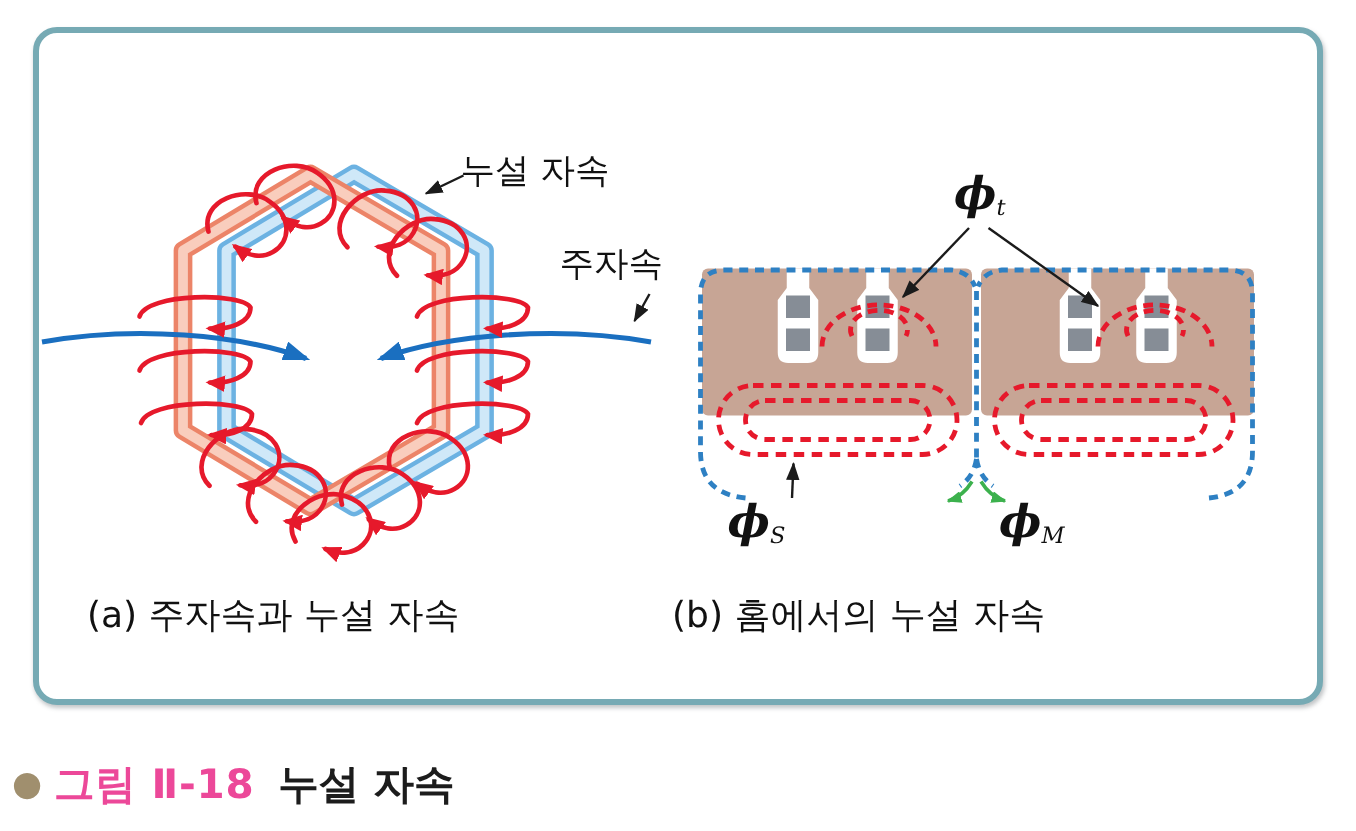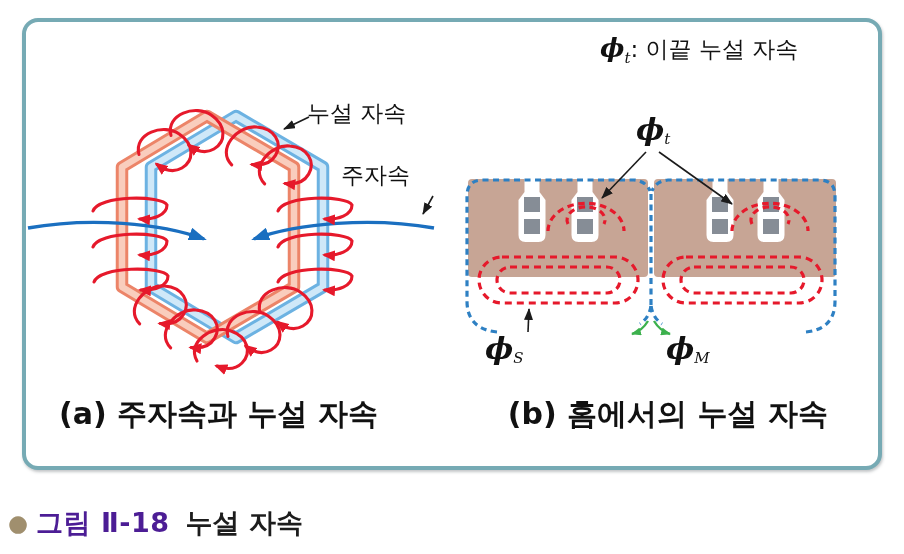--- a/index.html
+++ b/index.html
@@ -10,24 +10,24 @@
   svg.art{position:absolute;left:0;top:0;width:904px;height:554px;z-index:2;}
   .ovl{position:absolute;z-index:3;color:#111;}
   .legend{left:600px;top:30px;font-size:23px;line-height:37px;white-space:nowrap;}
   .phi{font-family:"DejaVu Serif","Liberation Serif",serif;font-style:italic;font-weight:600;
     font-size:26px;}
   .phi.big{font-size:30px;}
   sub.phisub{font-family:"DejaVu Serif","Liberation Serif",serif;font-style:italic;
     font-size:15px;line-height:0;}
   .phi-label{white-space:nowrap;}
   .fig-label{font-size:23px;white-space:nowrap;color:#111;}
-  .subcap{font-size:30px;font-weight:700;text-align:right;color:#111;white-space:nowrap;}
+  .subcap{font-size:24px;font-weight:400;text-align:left;color:#111;white-space:nowrap;}
   .caption{left:8px;top:505px;display:flex;align-items:center;white-space:nowrap;}
   .cap-bullet{color:#a08f6e;font-size:23px;margin-right:8px;line-height:1;}
-  .cap-no{color:#4c1d95;font-weight:bold;font-size:27px;letter-spacing:.5px;}
+  .cap-no{color:#ec4899;font-weight:bold;font-size:27px;letter-spacing:.5px;}
   .cap-title{color:#1c1c1c;font-weight:bold;font-size:27px;margin-left:16px;}
 </style>
 </head>
 <body>
 
 <div class="panel"></div>
 
 <svg class="art" viewBox="0 0 904 554">
   <defs>
     <marker id="mRed" markerUnits="userSpaceOnUse" markerWidth="13" markerHeight="11" refX="10" refY="5.5" orient="auto">
@@ -139,27 +139,24 @@
 
     <g stroke="#1b1b1b" stroke-width="1.6" fill="none">
       <path d="M646,152 L602,198" marker-end="url(#mBlack)"></path>
       <path d="M659,152 L732,204" marker-end="url(#mBlack)"></path>
       <path d="M528,332 L529,309" marker-end="url(#mBlack)"></path>
     </g>
   </g>
 </svg>
 
 <div class="ovl legend">
-  <div>
-    <span class="phi">ϕ</span><sub class="phisub">t</sub><span>: 이끝 누설 자속</span>
-  </div>
 </div>
 
 <div class="ovl fig-label" style="left:307px;top:98px">누설 자속</div>
-<div class="ovl fig-label" style="left:341px;top:160px">주자속</div>
+<div class="ovl fig-label" style="left:373px;top:160px">주자속</div>
 
 <div class="ovl phi-label" style="left:636px;top:112px">
   <span class="phi big">ϕ</span><sub class="phisub">t</sub>
 </div>
 <div class="ovl phi-label" style="left:485px;top:331px">
   <span class="phi big">ϕ</span><sub class="phisub">S</sub>
 </div>
 <div class="ovl phi-label" style="left:666px;top:331px">
   <span class="phi big">ϕ</span><sub class="phisub">M</sub>
 </div>

